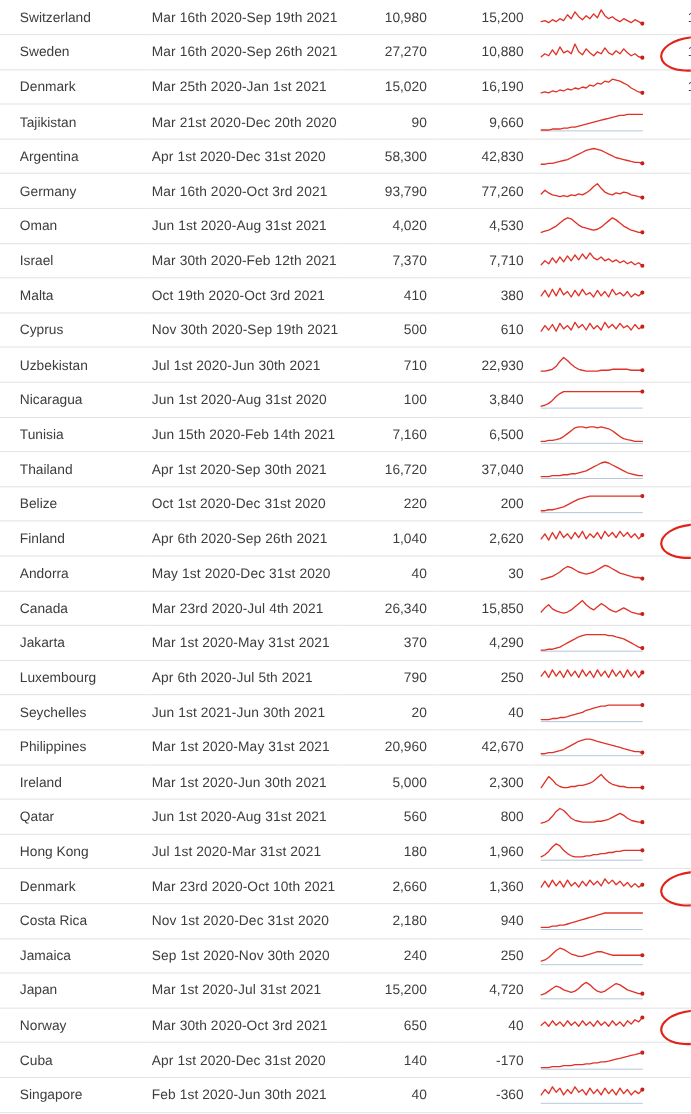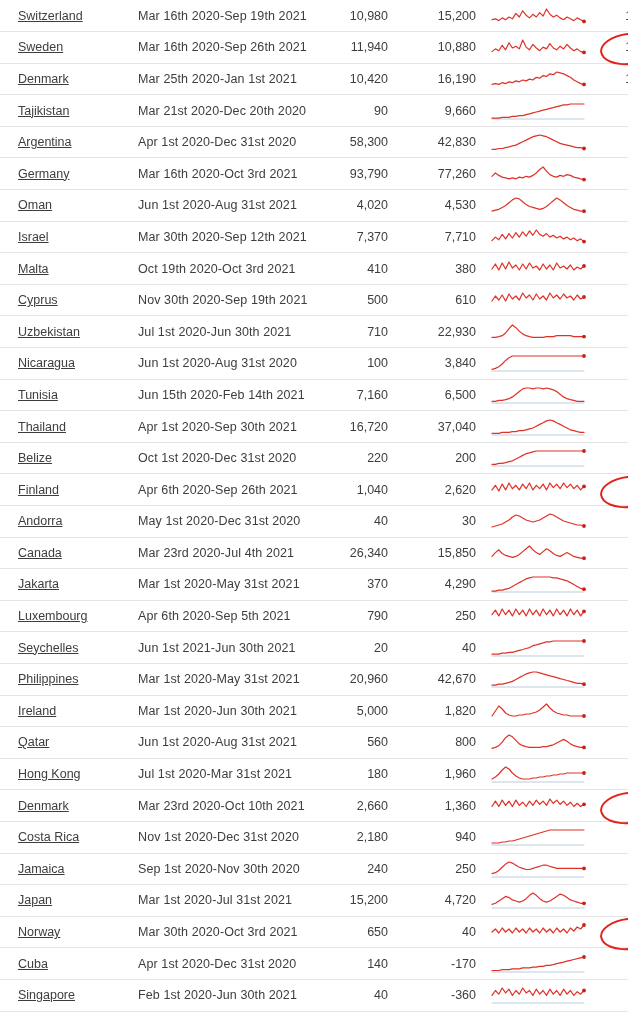--- a/index.html
+++ b/index.html
@@ -28,21 +28,20 @@
     font-size: 12.5px;
     color: #3d3d3d;
   }
   .c-name {
     width: 120px;
     padding-left: 18px !important;
     font-size: 13px;
     color: #2f2f2f;
     white-space: nowrap;
     overflow: hidden;
-    text-decoration: underline;
   }
   .c-period {
     width: 170px;
     font-size: 11px;
     color: #555555;
     letter-spacing: 0.1px;
     white-space: nowrap;
   }
   .c-num {
     width: 80px;
@@ -112,34 +111,34 @@
           <svg class="spark" viewBox="0 0 96 24">
             <path d="M2.0 15.7 L5.4 14.8 L8.8 16.6 L12.2 13.9 L15.6 15.7 L19.0 13.0 L22.4 14.8 L25.9 9.4 L29.3 13.0 L32.7 6.8 L36.1 11.2 L39.5 13.9 L42.9 10.3 L46.3 13.0 L49.7 8.6 L53.1 12.1 L56.5 5.0 L59.9 10.3 L63.3 13.0 L66.7 11.2 L70.1 13.9 L73.6 15.7 L77.0 13.0 L80.4 14.8 L83.8 16.6 L87.2 13.9 L90.6 15.7 L94.0 17.4"></path>
             <circle cx="94.0" cy="17.4" r="1.9"></circle>
           </svg>
         </td>
         <td class="c-last"><span>121</span></td>
       </tr>
       <tr>
         <td class="c-name">Sweden</td>
         <td class="c-period">Mar 16th 2020-Sep 26th 2021</td>
-        <td class="c-num">11,940</td>
+        <td class="c-num">27,270</td>
         <td class="c-num">10,880</td>
         <td class="c-spark">
           <svg class="spark" viewBox="0 0 96 24">
             <path d="M2.0 16.6 L5.4 13.9 L8.8 15.7 L12.2 10.3 L15.6 14.8 L19.0 7.7 L22.4 13.0 L25.9 11.2 L29.3 13.9 L32.7 5.0 L36.1 12.1 L39.5 14.8 L42.9 9.4 L46.3 13.0 L49.7 15.7 L53.1 12.1 L56.5 13.9 L59.9 8.6 L63.3 13.0 L66.7 14.8 L70.1 11.2 L73.6 13.9 L77.0 9.4 L80.4 13.0 L83.8 15.7 L87.2 13.9 L90.6 16.6 L94.0 17.4"></path>
             <circle cx="94.0" cy="17.4" r="1.9"></circle>
           </svg>
         </td>
         <td class="c-last"><span>107</span><span class="circle-annot"></span></td>
       </tr>
       <tr>
         <td class="c-name">Denmark</td>
         <td class="c-period">Mar 25th 2020-Jan 1st 2021</td>
-        <td class="c-num">10,420</td>
+        <td class="c-num">15,020</td>
         <td class="c-num">16,190</td>
         <td class="c-spark">
           <svg class="spark" viewBox="0 0 96 24">
             <path d="M2.0 17.4 L5.4 16.6 L8.8 17.4 L12.2 15.7 L15.6 16.6 L19.0 14.8 L22.4 15.7 L25.9 13.9 L29.3 14.8 L32.7 13.0 L36.1 13.9 L39.5 12.1 L42.9 13.0 L46.3 10.3 L49.7 11.2 L53.1 8.6 L56.5 9.4 L59.9 6.8 L63.3 7.7 L66.7 5.0 L70.1 5.9 L73.6 6.8 L77.0 8.6 L80.4 10.3 L83.8 13.0 L87.2 14.8 L90.6 16.6 L94.0 17.4"></path>
             <circle cx="94.0" cy="17.4" r="1.9"></circle>
           </svg>
         </td>
         <td class="c-last"><span>104</span></td>
       </tr>
       <tr>
@@ -189,21 +188,21 @@
         <td class="c-spark">
           <svg class="spark" viewBox="0 0 96 24">
             <path d="M2.0 18.2 L5.4 17.2 L8.8 16.3 L12.2 14.4 L15.6 12.5 L19.0 9.7 L22.4 6.9 L25.9 5.0 L29.3 5.9 L32.7 8.8 L36.1 11.6 L39.5 13.5 L42.9 14.4 L46.3 15.4 L49.7 16.3 L53.1 15.4 L56.5 13.5 L59.9 10.6 L63.3 7.8 L66.7 5.0 L70.1 6.9 L73.6 9.7 L77.0 12.5 L80.4 14.4 L83.8 16.3 L87.2 17.2 L90.6 18.2 L94.0 18.2"></path>
             <circle cx="94.0" cy="18.2" r="1.9"></circle>
           </svg>
         </td>
         <td class="c-last"></td>
       </tr>
       <tr>
         <td class="c-name">Israel</td>
-        <td class="c-period">Mar 30th 2020-Sep 12th 2021</td>
+        <td class="c-period">Mar 30th 2020-Feb 12th 2021</td>
         <td class="c-num">7,370</td>
         <td class="c-num">7,710</td>
         <td class="c-spark">
           <svg class="spark" viewBox="0 0 96 24">
             <path d="M2.0 15.7 L5.4 12.1 L8.8 14.8 L12.2 9.4 L15.6 13.9 L19.0 8.6 L22.4 13.0 L25.9 7.7 L29.3 12.1 L32.7 6.8 L36.1 11.2 L39.5 5.9 L42.9 10.3 L46.3 5.0 L49.7 9.4 L53.1 11.2 L56.5 8.6 L59.9 12.1 L63.3 10.3 L66.7 13.0 L70.1 11.2 L73.6 13.9 L77.0 12.1 L80.4 14.8 L83.8 13.0 L87.2 15.7 L90.6 13.9 L94.0 16.6"></path>
             <circle cx="94.0" cy="16.6" r="1.9"></circle>
           </svg>
         </td>
         <td class="c-last"></td>
       </tr>
@@ -350,21 +349,21 @@
           <svg class="spark" viewBox="0 0 96 24">
             <path class="base" d="M2 20 L94 20"></path>
             <path d="M2.0 19.1 L5.4 19.1 L8.8 18.2 L12.2 18.2 L15.6 17.2 L19.0 16.3 L22.4 14.4 L25.9 12.5 L29.3 10.6 L32.7 8.8 L36.1 6.9 L39.5 5.9 L42.9 5.0 L46.3 5.0 L49.7 5.0 L53.1 5.0 L56.5 5.0 L59.9 5.0 L63.3 5.9 L66.7 5.9 L70.1 6.9 L73.6 7.8 L77.0 8.8 L80.4 10.6 L83.8 12.5 L87.2 14.4 L90.6 16.3 L94.0 17.2"></path>
             <circle cx="94.0" cy="17.2" r="1.9"></circle>
           </svg>
         </td>
         <td class="c-last"></td>
       </tr>
       <tr>
         <td class="c-name">Luxembourg</td>
-        <td class="c-period">Apr 6th 2020-Sep 5th 2021</td>
+        <td class="c-period">Apr 6th 2020-Jul 5th 2021</td>
         <td class="c-num">790</td>
         <td class="c-num">250</td>
         <td class="c-spark">
           <svg class="spark" viewBox="0 0 96 24">
             <path d="M2.0 10.7 L5.4 6.1 L8.8 11.9 L12.2 5.0 L15.6 10.7 L19.0 6.1 L22.4 11.9 L25.9 5.0 L29.3 10.7 L32.7 6.1 L36.1 11.9 L39.5 5.0 L42.9 10.7 L46.3 6.1 L49.7 11.9 L53.1 5.0 L56.5 10.7 L59.9 6.1 L63.3 11.9 L66.7 5.0 L70.1 10.7 L73.6 6.1 L77.0 11.9 L80.4 5.0 L83.8 10.7 L87.2 6.1 L90.6 11.9 L94.0 7.3"></path>
             <circle cx="94.0" cy="7.3" r="1.9"></circle>
           </svg>
         </td>
         <td class="c-last"></td>
       </tr>
@@ -393,21 +392,21 @@
             <path d="M2.0 18.2 L5.4 18.2 L8.8 17.2 L12.2 17.2 L15.6 16.3 L19.0 15.4 L22.4 14.4 L25.9 12.5 L29.3 10.6 L32.7 8.8 L36.1 6.9 L39.5 5.9 L42.9 5.0 L46.3 5.0 L49.7 5.9 L53.1 6.9 L56.5 7.8 L59.9 8.8 L63.3 9.7 L66.7 10.6 L70.1 11.6 L73.6 12.5 L77.0 13.5 L80.4 14.4 L83.8 15.4 L87.2 16.3 L90.6 16.3 L94.0 17.2"></path>
             <circle cx="94.0" cy="17.2" r="1.9"></circle>
           </svg>
         </td>
         <td class="c-last"></td>
       </tr>
       <tr>
         <td class="c-name">Ireland</td>
         <td class="c-period">Mar 1st 2020-Jun 30th 2021</td>
         <td class="c-num">5,000</td>
-        <td class="c-num">1,820</td>
+        <td class="c-num">2,300</td>
         <td class="c-spark">
           <svg class="spark" viewBox="0 0 96 24">
             <path d="M2.0 17.0 L5.4 12.0 L8.8 7.0 L12.2 10.0 L15.6 14.0 L19.0 16.0 L22.4 17.0 L25.9 17.0 L29.3 16.0 L32.7 16.0 L36.1 15.0 L39.5 15.0 L42.9 14.0 L46.3 13.0 L49.7 11.0 L53.1 8.0 L56.5 5.0 L59.9 9.0 L63.3 12.0 L66.7 14.0 L70.1 15.0 L73.6 16.0 L77.0 16.0 L80.4 17.0 L83.8 17.0 L87.2 17.0 L90.6 17.0 L94.0 17.0"></path>
             <circle cx="94.0" cy="17.0" r="1.9"></circle>
           </svg>
         </td>
         <td class="c-last"></td>
       </tr>
       <tr>
         <td class="c-name">Qatar</td>

